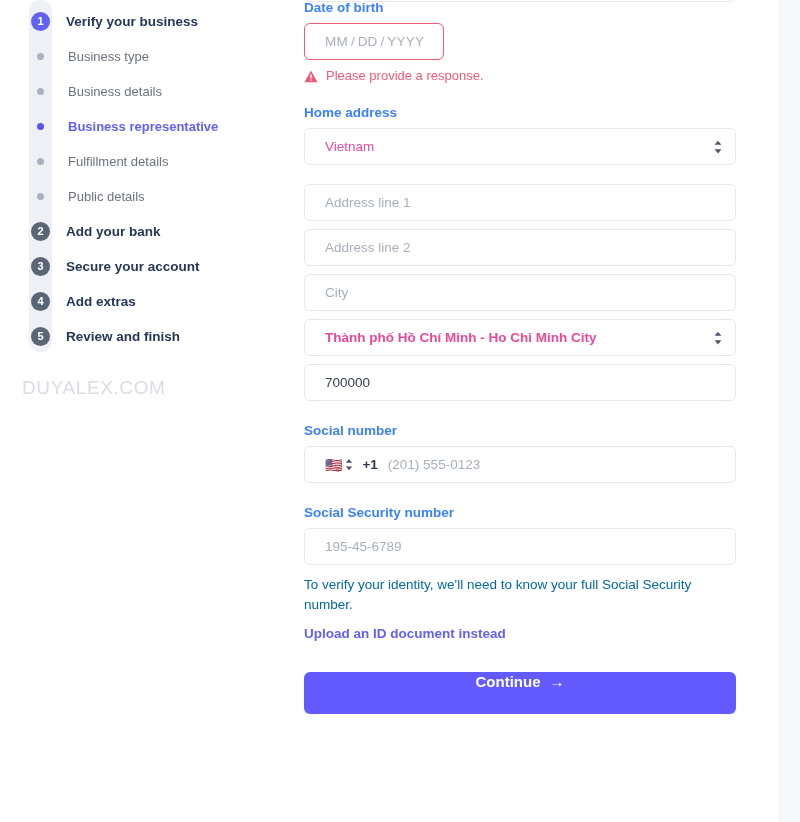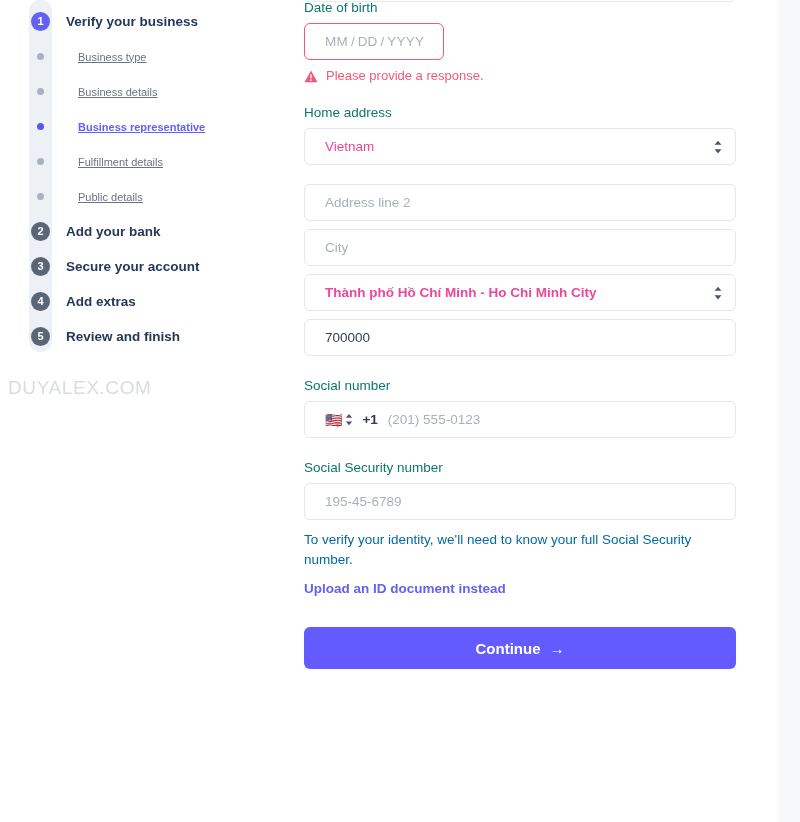--- a/index.html
+++ b/index.html
@@ -61,44 +61,43 @@
     background: #a9b2bf;
   }
   .dot.active { background: #5b54f2; }
   .step-label {
     margin-left: 14px;
     font-size: 13.5px; font-weight: bold;
     color: #253858; white-space: nowrap;
   }
   .substep { height: 35px; }
   .substep .step-label {
-    margin-left: 26px;
-    font-weight: normal; font-size: 11px;
+    margin-left: 16px;
+    font-weight: normal; font-size: 13px;
     color: #6b7280;
-    text-decoration: underline;
   }
   .substep.current .step-label {
     font-weight: bold; color: #6360f5;
   }
 
   
   .form {
     position: absolute;
     left: 304px; top: 0;
     width: 432px;
   }
   .cut-field {
     position: absolute; left: 0; top: -34px;
     width: 432px; height: 36px;
     border: 1px solid #e6eaf0;
     border-radius: 6px; background: #fff;
   }
   .label {
-    font-size: 13.5px; font-weight: normal;
-    color: #0f766e;
+    font-size: 13.5px; font-weight: bold;
+    color: #3b82f6;
     margin: 0 0 8px 0;
   }
   .field {
     width: 432px; height: 37px;
     border: 1px solid #e3e8ee;
     border-radius: 6px;
     background: #ffffff;
     display: flex; align-items: center;
     padding: 0 20px;
     font-size: 13.5px;
@@ -140,28 +139,28 @@
     display: inline-block; margin-top: 12px;
     font-size: 13.5px; font-weight: bold; color: #6360f5;
     text-decoration: none; cursor: pointer;
   }
   .continue {
     margin-top: 30px;
     width: 432px; height: 42px;
     background: #635bff; border: none; border-radius: 6px;
     color: #ffffff; font-size: 15px; font-weight: bold;
     font-family: "Liberation Sans", sans-serif;
-    display: flex; align-items: center; justify-content: center;
+    display: flex; justify-content: center;
     cursor: pointer;
   }
   .continue .arr { margin-left: 9px; font-weight: normal; font-size: 15px; }
 
   .watermark {
     position: absolute;
-    left: 8px; top: 377px;
+    left: 22px; top: 377px;
     font-size: 19px; color: #d9dde3;
     letter-spacing: .6px;
     pointer-events: none; user-select: none;
     font-family: "Liberation Sans", sans-serif;
   }
 
   .sec { margin-bottom: 0; }
 </style>
 </head>
 <body>
@@ -264,20 +263,23 @@
 
       <div class="field select" style="margin-bottom:19px">
         <span class="val" style="font-weight:normal">Vietnam</span>
         <svg class="chev" viewBox="0 0 10 16">
           <path d="M5 1.2 L8.6 5.6 H1.4 Z" fill="#4a5567"></path>
           <path d="M5 14.8 L1.4 10.4 H8.6 Z" fill="#4a5567"></path>
         </svg>
       </div>
 
       <div class="stack">
+        <div class="field">
+          <span class="ph">Address line 1</span>
+        </div>
         <div class="field">
           <span class="ph">Address line 2</span>
         </div>
         <div class="field">
           <span class="ph">City</span>
         </div>
         <div class="field select">
           <span class="val">Thành phố Hồ Chí Minh - Ho Chi Minh City</span>
           <svg class="chev" viewBox="0 0 10 16">
             <path d="M5 1.2 L8.6 5.6 H1.4 Z" fill="#4a5567"></path>

